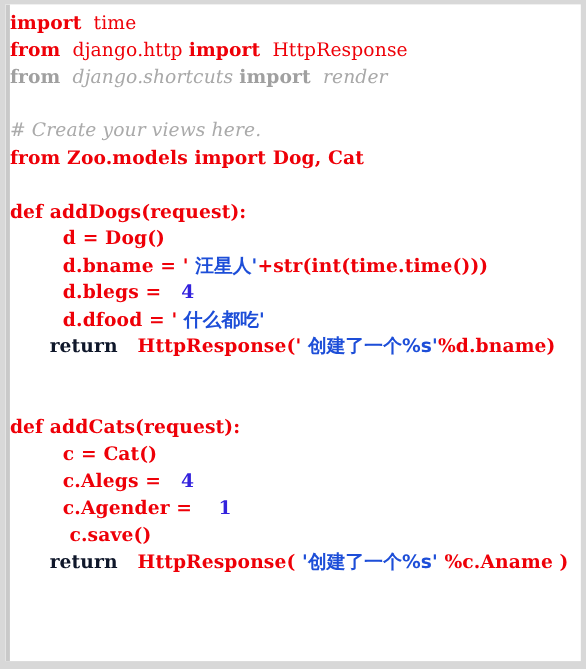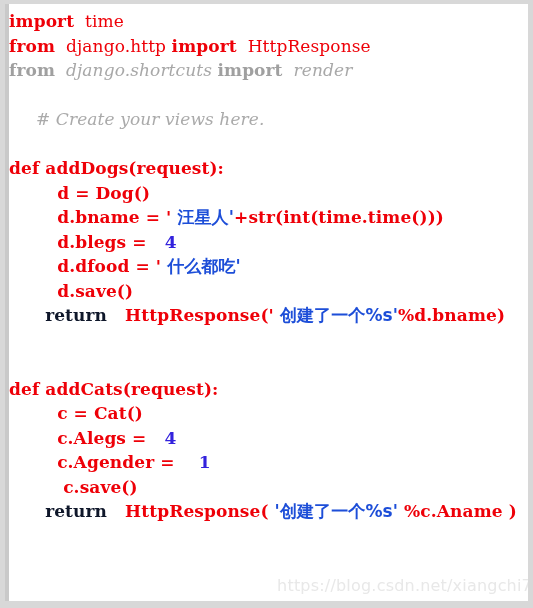--- a/index.html
+++ b/index.html
@@ -67,21 +67,21 @@
 
   
   .kw    { color: #ee0008; font-weight: bold; }
   .red   { color: #ee0008; }
   .redb  { color: #ee0008; font-weight: bold; }
   .str   { color: #1d4ed8; font-weight: bold; }
   .num   { color: #3322dd; font-weight: bold; }
   .kwb   { color: #0f172a; font-weight: bold; }
   .dim   { color: #a8a8a8; font-style: italic; }
   .dimb  { color: #a0a0a0; font-weight: bold; }
-  .cmt   { color: #aaaaaa; font-style: italic; padding-left: 27px; }
+  .cmt   { color: #aaaaaa; font-style: italic; }
 
   
   .cjk { font-family: "DejaVu Sans", "Liberation Sans", sans-serif; }
 
   #watermark {
     position: absolute;
     right: -4px;
     bottom: 6px;
     font-family: "DejaVu Sans", "Liberation Sans", sans-serif;
     font-size: 16px;
@@ -95,32 +95,31 @@
 
 <div id="frame">
   <div id="canvas">
     <div id="gutter-rule"></div>
     <div id="code">
         <div class="line"><span class="kw">import</span><span class="red">  </span><span class="red">time</span></div>
         <div class="line"><span class="kw">from</span><span class="red">  </span><span class="red">django.http </span><span class="kw">import</span><span class="red">  </span><span class="red">HttpResponse</span></div>
         <div class="line"><span class="dimb">from</span><span class="dim">  </span><span class="dim">django.shortcuts </span><span class="dimb">import</span><span class="dim">  </span><span class="dim">render</span></div>
         <div class="line blank"></div>
         <div class="line"><span class="cmt"># Create your views here.</span></div>
+        <div class="line"><span class="redb">from Zoo.models import Dog, Cat</span></div>
         <div class="line blank"></div>
         <div class="line"><span class="redb">def addDogs(request):</span></div>
         <div class="line"><span class="redb">        d = Dog()</span></div>
         <div class="line"><span class="redb">        d.bname = '</span><span class="str cjk"> 汪星人'</span><span class="redb">+str(int(time.time()))</span></div>
         <div class="line"><span class="redb">        d.blegs = </span><span class="num">  4</span></div>
         <div class="line"><span class="redb">        d.dfood = '</span><span class="str cjk"> 什么都吃'</span></div>
-        <div class="line"><span class="redb">        d.save()</span></div>
         <div class="line"><span class="redb">      </span><span class="kwb">return</span><span class="redb">   </span><span class="redb">HttpResponse('</span><span class="str cjk"> 创建了一个%s'</span><span class="redb">%d.bname)</span></div>
         <div class="line blank"></div>
         <div class="line blank"></div>
         <div class="line"><span class="redb">def addCats(request):</span></div>
         <div class="line"><span class="redb">        c = Cat()</span></div>
         <div class="line"><span class="redb">        c.Alegs = </span><span class="num">  4</span></div>
         <div class="line"><span class="redb">        c.Agender = </span><span class="num">   1</span></div>
         <div class="line"><span class="redb">         c.save()</span></div>
         <div class="line"><span class="redb">      </span><span class="kwb">return</span><span class="redb">   </span><span class="redb">HttpResponse(</span><span class="str cjk"> '创建了一个%s'</span><span class="redb"> %c.Aname )</span></div>
       </div>
-    <div id="watermark">https://blog.csdn.net/xiangchi7</div>
   </div>
 </div>
 
 </body></html>

